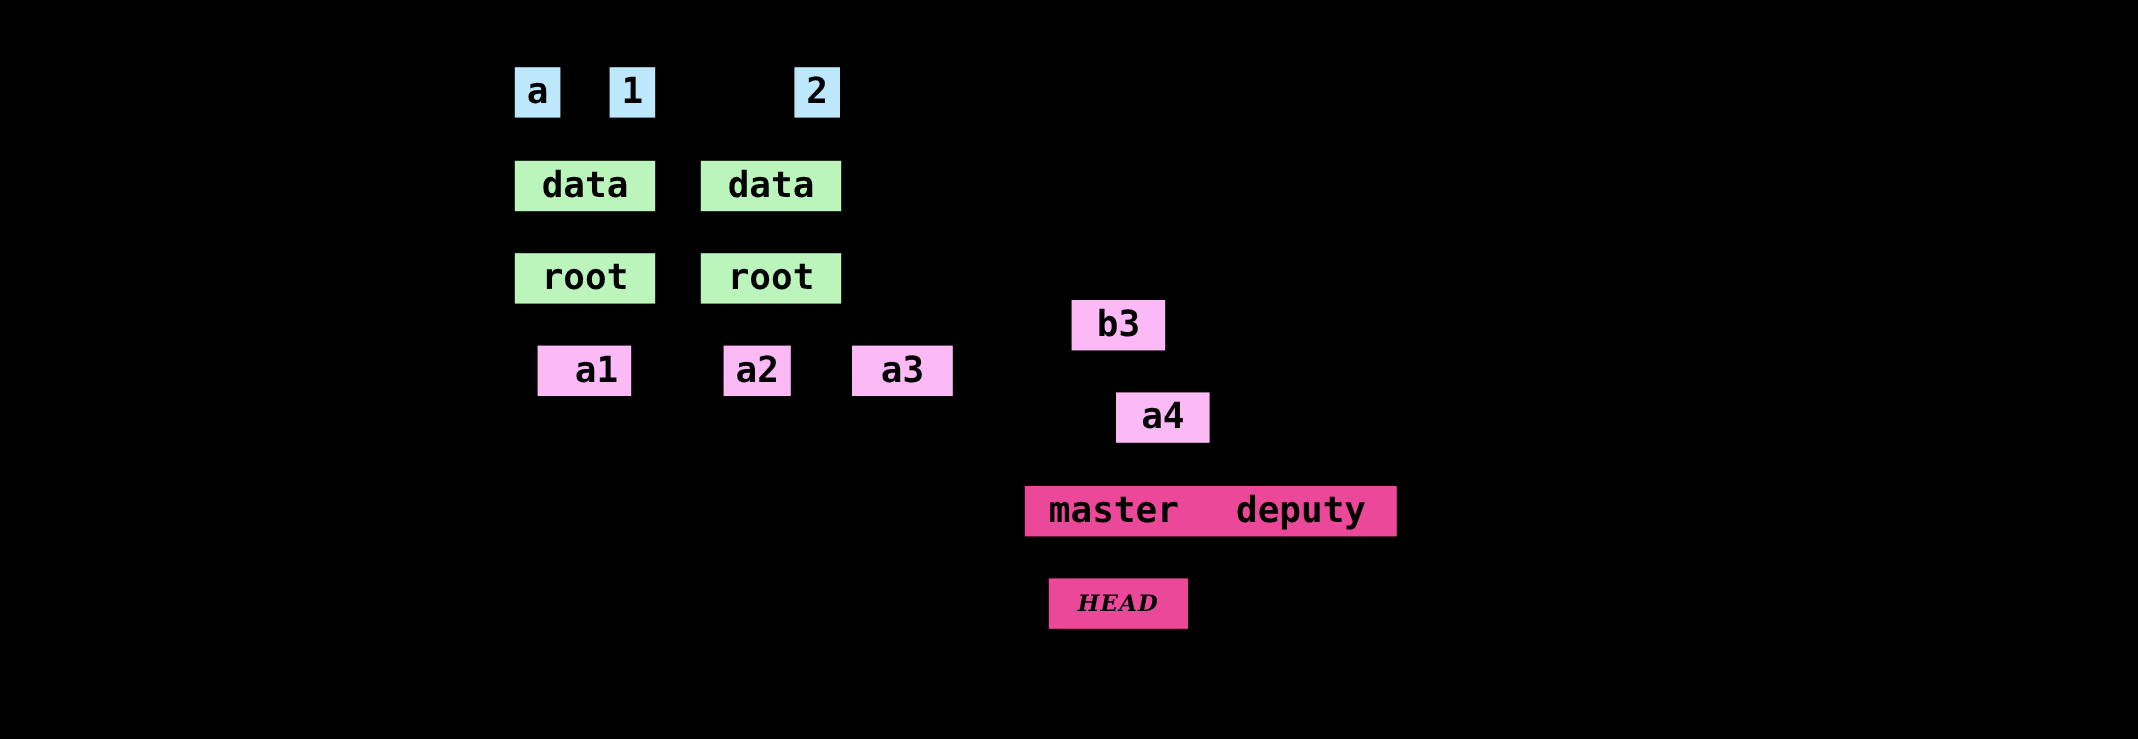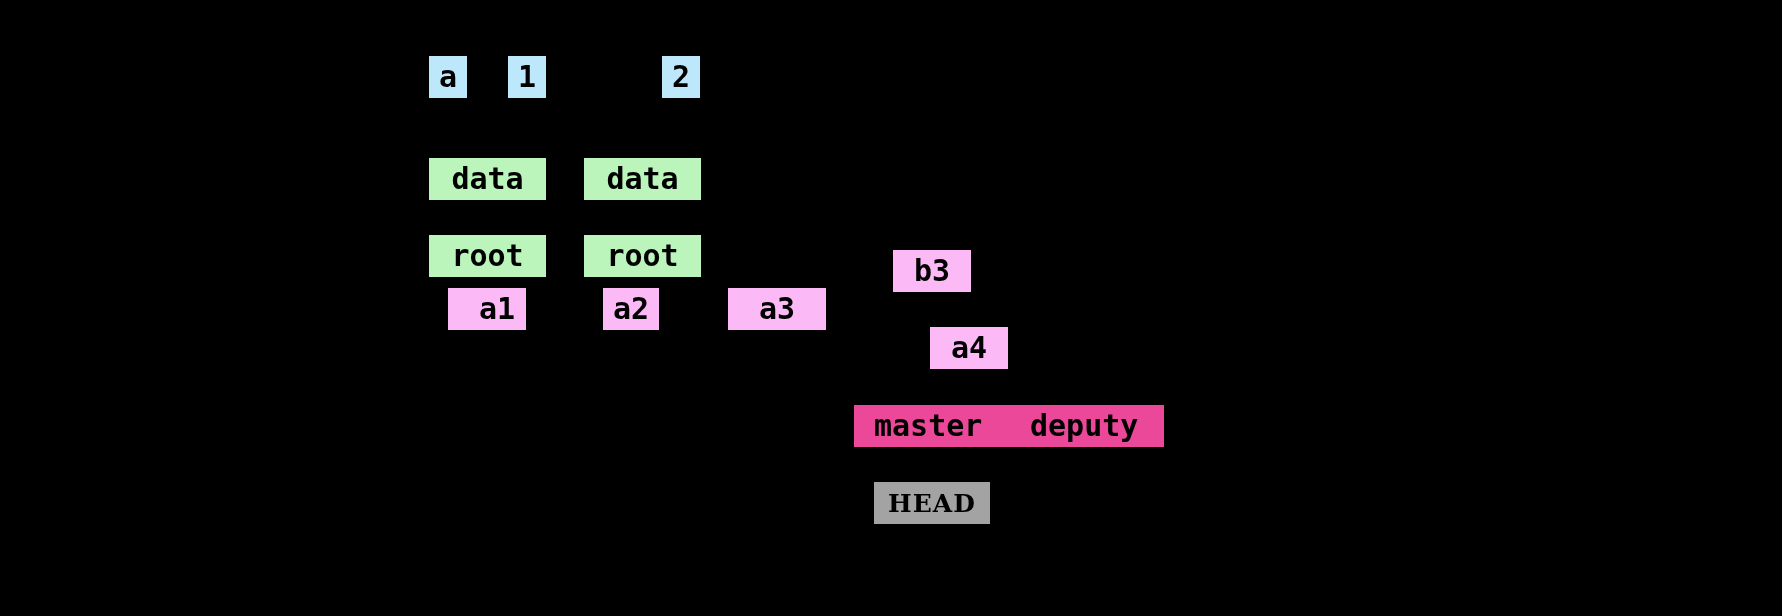--- a/index.html
+++ b/index.html
@@ -29,60 +29,60 @@
     white-space: pre;
     letter-spacing: 0px;
   }
   .blob {
     background: #bde7fb;
     font-size: 30px;
   }
   .tree {
     background: #bcf5bc;
     font-size: 30px;
-    margin-top: 24px;
   }
   .commit {
     background: #fbb9f5;
     font-size: 30px;
   }
   .refband {
     background: #ec4899;
     font-size: 30px;
     justify-content: flex-start;
     text-decoration: underline;
   }
   .refband .reflabel {
     display: inline-block;
   }
   .headbox {
-    background: #a3a3a3;
-    font-size: 25px;
+    background: #ec4899;
+    font-size: 19px;
     font-family: "DejaVu Serif", "Liberation Serif", serif;
     font-weight: bold;
     letter-spacing: 1px;
+    font-style: italic;
   }
 </style>
 </head>
 <body>
 
 <div id="canvas">
 
   <div class="node blob" style="left: 429px; top: 56px; width: 38px; height: 42px;">a</div>
   <div class="node blob" style="left: 508px; top: 56px; width: 38px; height: 42px;">1</div>
   <div class="node blob" style="left: 662px; top: 56px; width: 38px; height: 42px;">2</div>
 
   <div class="node tree" style="left: 429px; top: 134px; width: 117px; height: 42px;">data</div>
   <div class="node tree" style="left: 584px; top: 134px; width: 117px; height: 42px;">data</div>
   <div class="node tree" style="left: 429px; top: 211px; width: 117px; height: 42px;">root</div>
   <div class="node tree" style="left: 584px; top: 211px; width: 117px; height: 42px;">root</div>
 
   <div class="node commit" style="left: 448px; top: 288px; width: 78px; height: 42px; padding-left: 20px;">a1</div>
   <div class="node commit" style="left: 603px; top: 288px; width: 56px; height: 42px;">a2</div>
-  <div class="node commit" style="left: 728px; top: 288px; width: 98px; height: 42px;">a3</div>
+  <div class="node commit" style="left: 710px; top: 288px; width: 84px; height: 42px;">a3</div>
   <div class="node commit" style="left: 893px; top: 250px; width: 78px; height: 42px; text-align: right;">b3</div>
   <div class="node commit" style="left: 930px; top: 327px; width: 78px; height: 42px;">a4</div>
 
   <div class="node refband" id="ref-band" style="left: 854px; top: 405px; width: 310px; height: 42px; position: absolute;">
     <span class="reflabel" style="position: absolute; left: 20px; top: 50%; transform: translateY(-50%);">master</span>
     <span class="reflabel" style="position: absolute; left: 176px; top: 50%; transform: translateY(-50%);">deputy</span>
   </div>
 
   <div class="node headbox" style="left: 874px; top: 482px; width: 116px; height: 42px;">HEAD</div>
 

